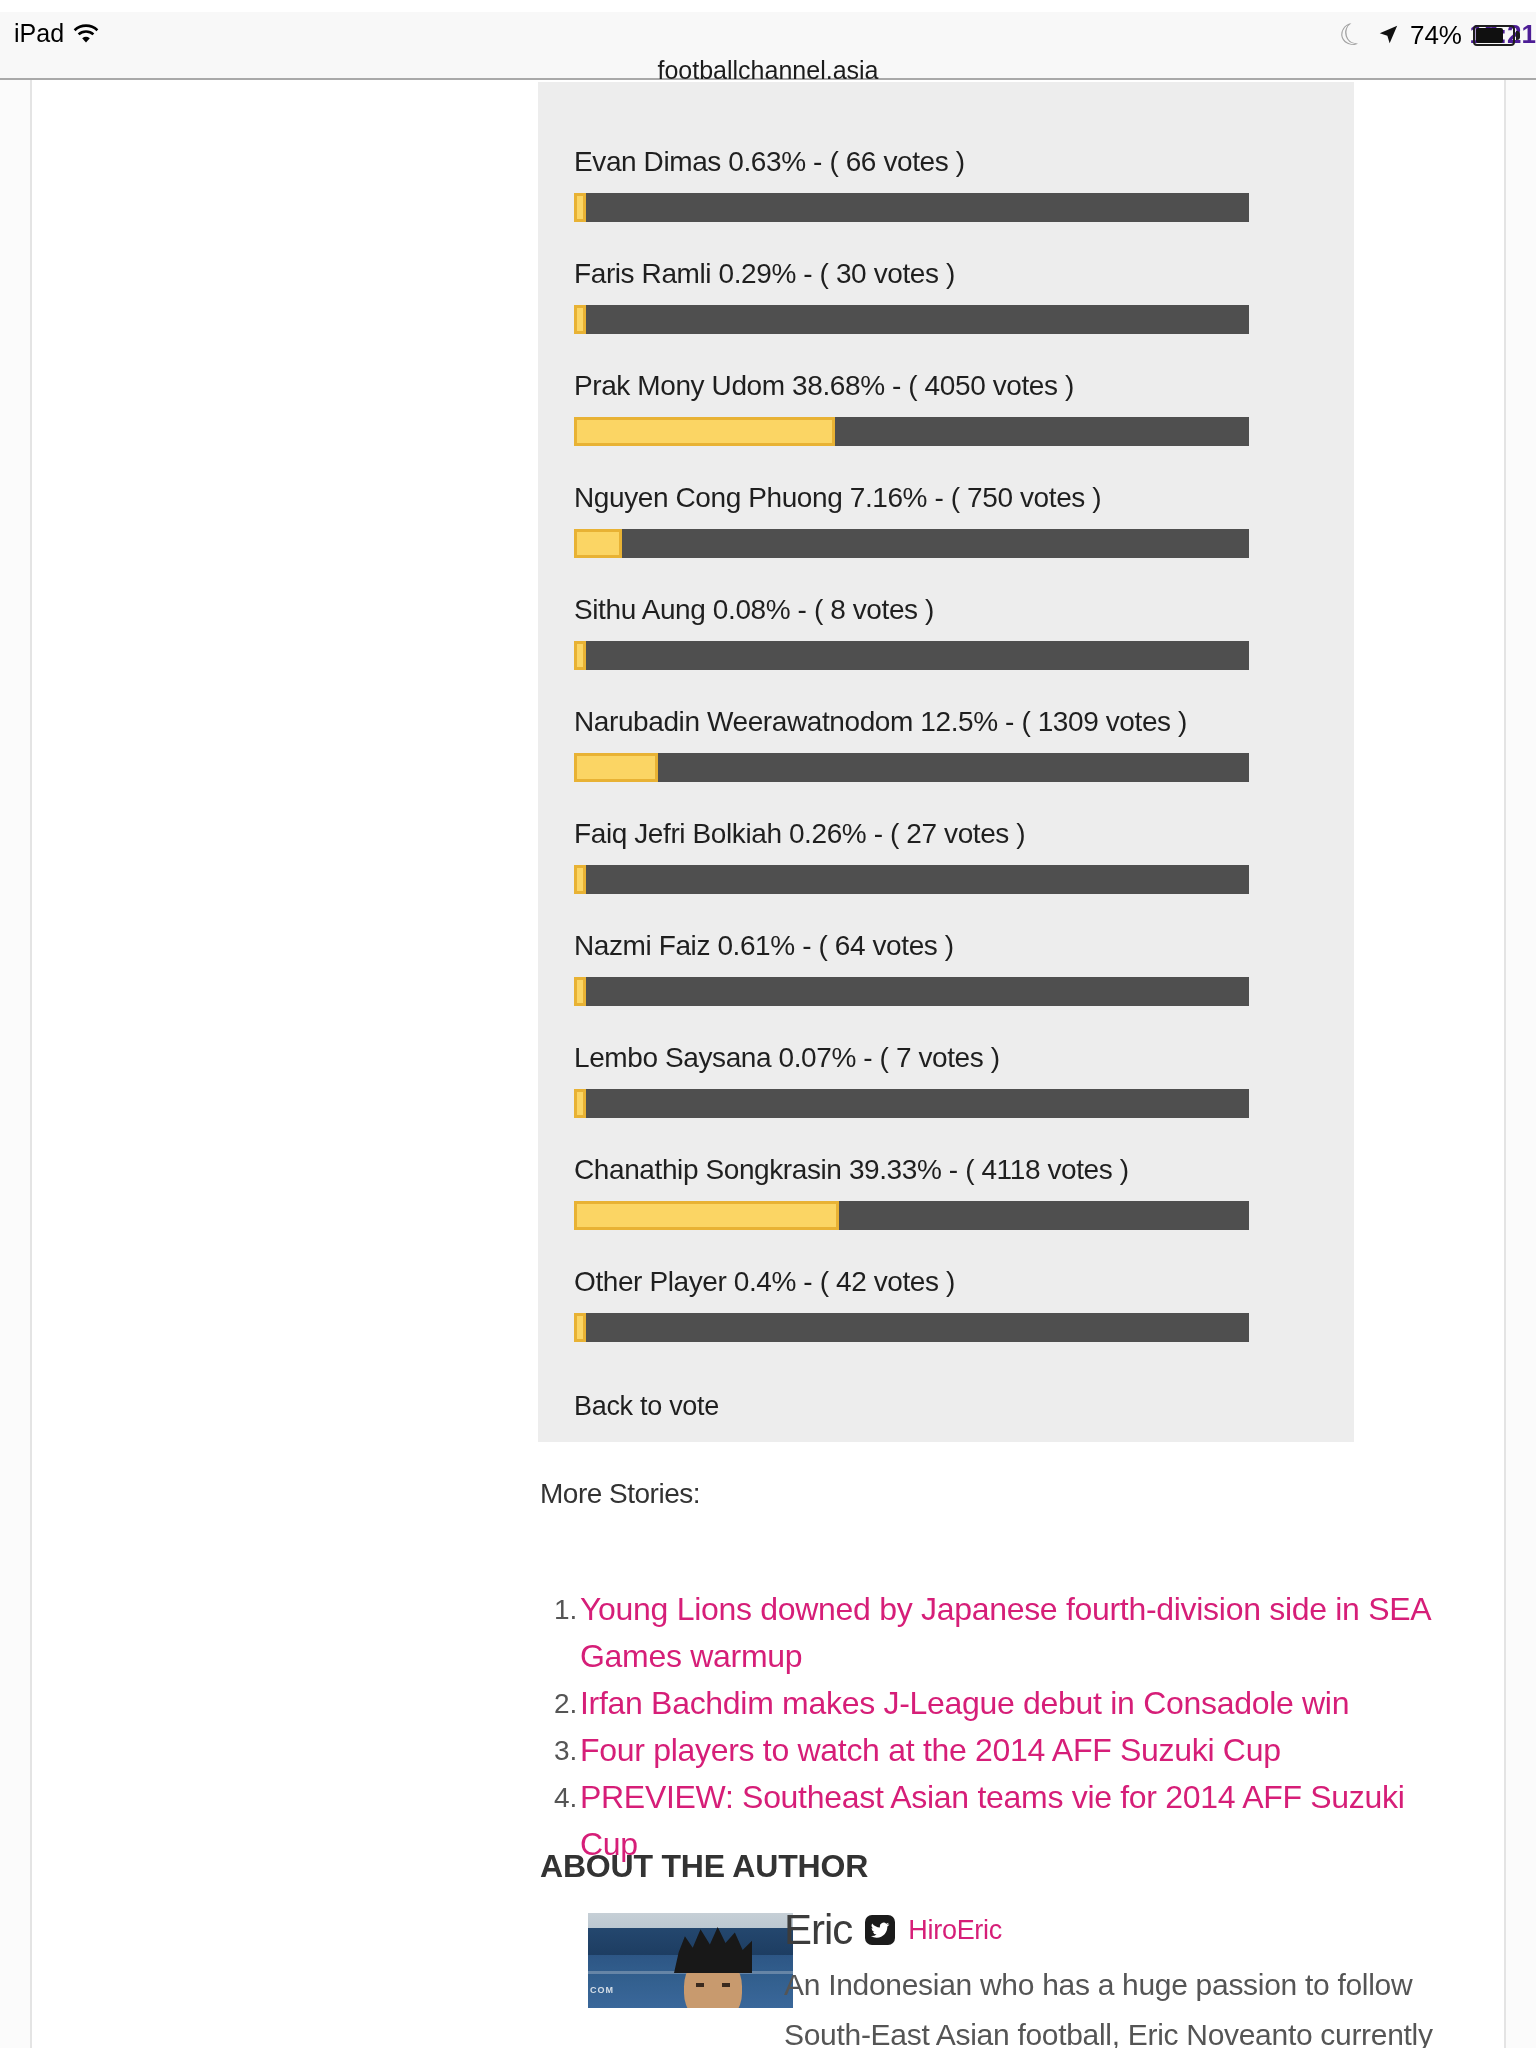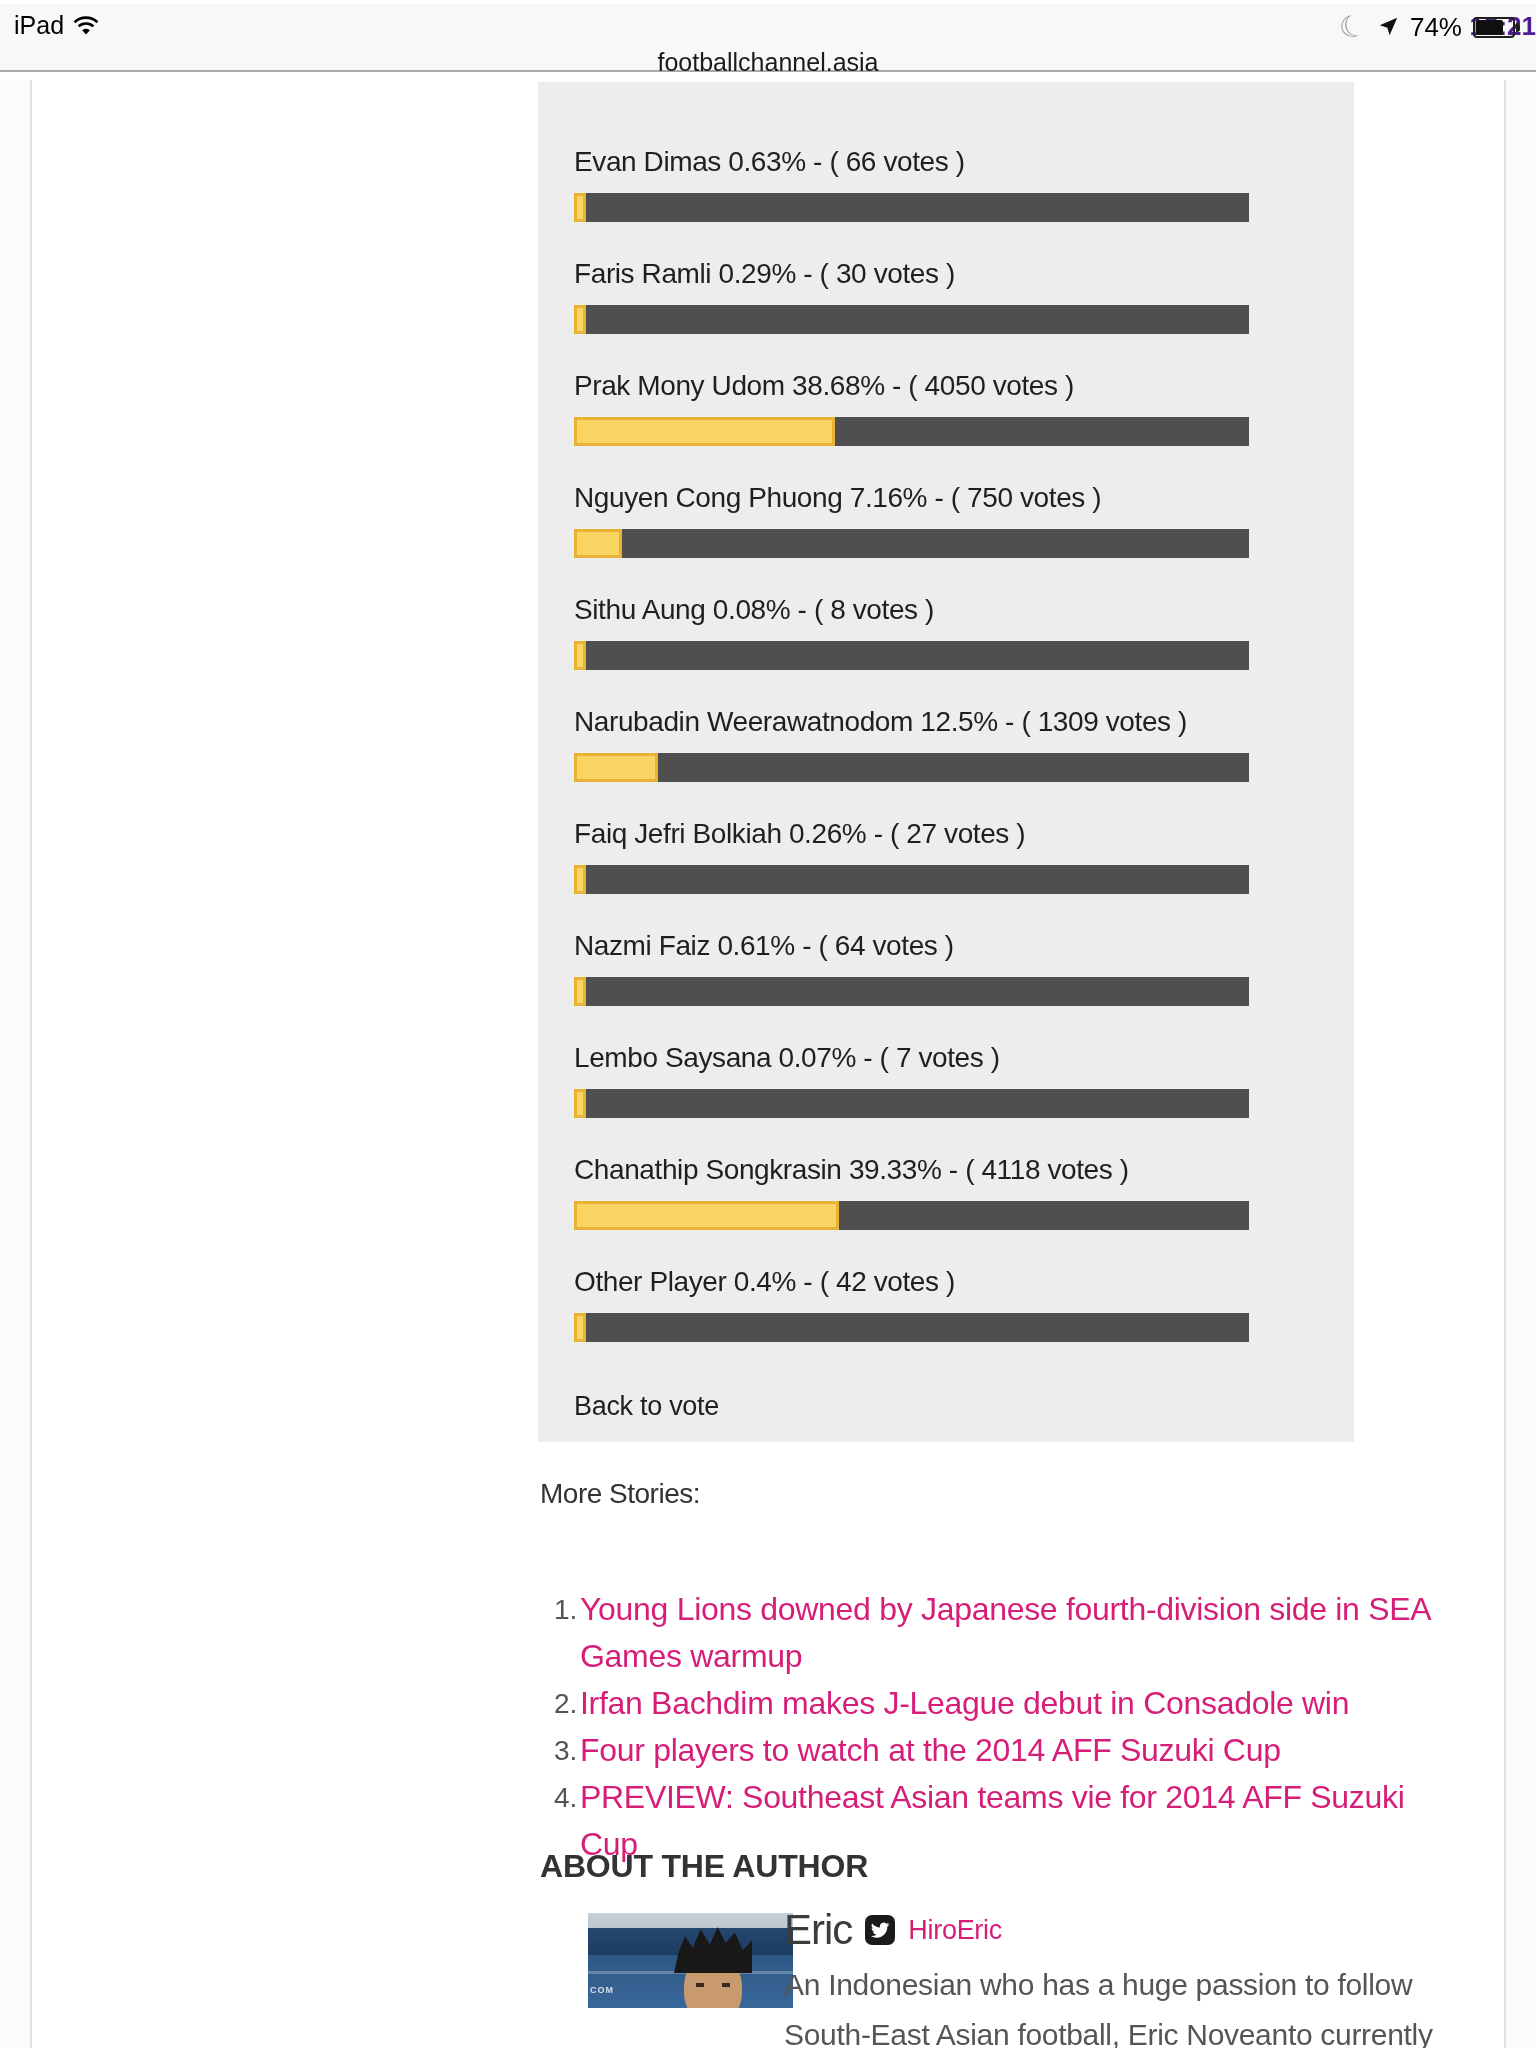--- a/index.html
+++ b/index.html
@@ -4,21 +4,21 @@
 <style>
   * { margin:0; padding:0; box-sizing:border-box; }
   html,body { background:#ffffff; }
   .screen {
     position:relative; width:1536px; height:2048px; overflow:hidden;
     background:#ffffff; font-family:"Liberation Sans", sans-serif;
   }
 
   
   .statusbar {
-    position:absolute; top:4px; left:0; right:0; height:68px;
+    position:absolute; top:12px; left:0; right:0; height:68px;
     background:#f8f8f8; border-bottom:2px solid #a9a9a9;
   }
   .sb-left {
     position:absolute; left:14px; top:7px; display:flex; align-items:center; gap:9px;
     font-size:25px; color:#000;
   }
   .wifi-svg { width:26px; height:20px; display:block; }
   .sb-time {
     position:absolute; top:7px; left:0; width:100%; text-align:right;
     font-size:26px; font-weight:700; color:#4c1d95;

